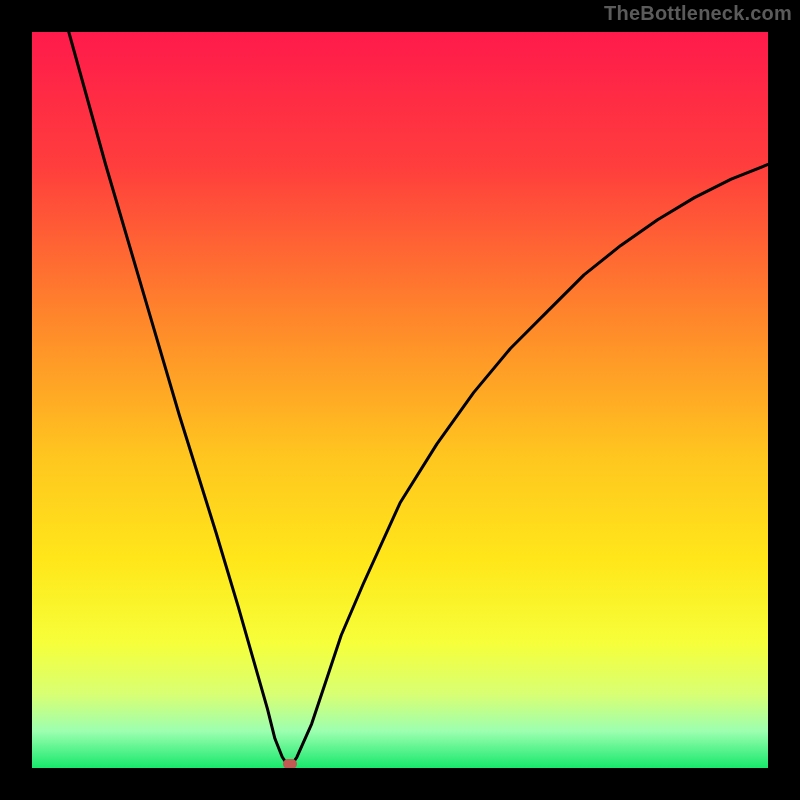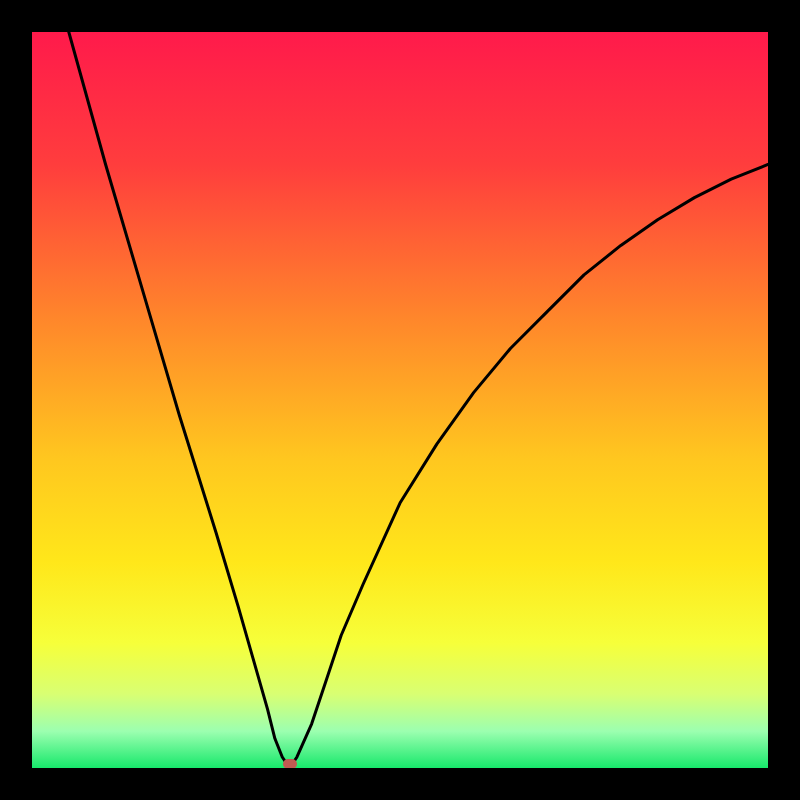--- a/index.html
+++ b/index.html
@@ -50,20 +50,21 @@
     font-size: 20px;
     font-weight: 600;
     letter-spacing: 0.2px;
     user-select: none;
   }
 </style>
 </head>
 <body>
 
 <div class="frame">
+  <div class="watermark">TheBottleneck.com</div>
   <div class="plot-area">
     <svg class="gradient" viewBox="0 0 736 736" preserveAspectRatio="none">
       <defs>
         <linearGradient id="bg-grad" x1="0" y1="0" x2="0" y2="1">
             <stop offset="0%" stop-color="#ff1a4b"></stop>
             <stop offset="18%" stop-color="#ff3d3d"></stop>
             <stop offset="40%" stop-color="#ff8a2a"></stop>
             <stop offset="58%" stop-color="#ffc71f"></stop>
             <stop offset="72%" stop-color="#ffe71a"></stop>
             <stop offset="83%" stop-color="#f6ff3a"></stop>

